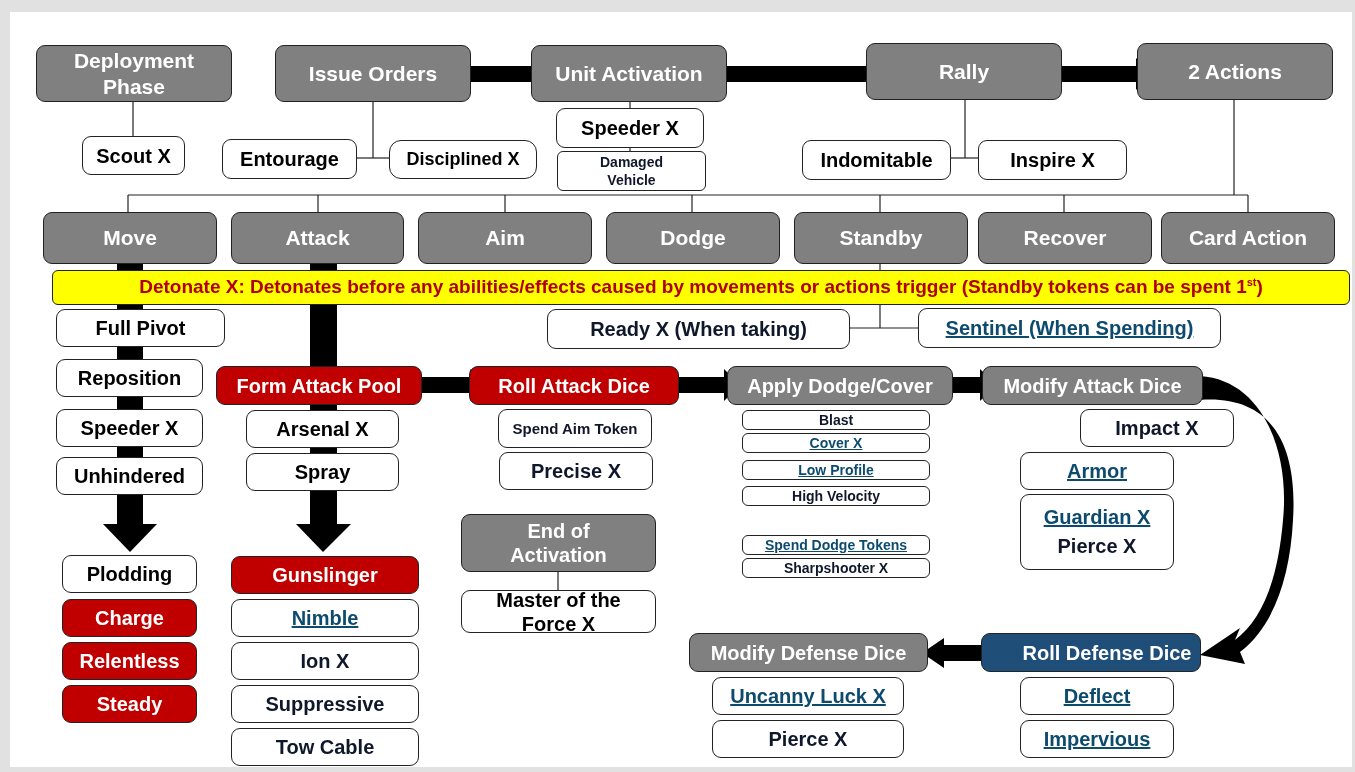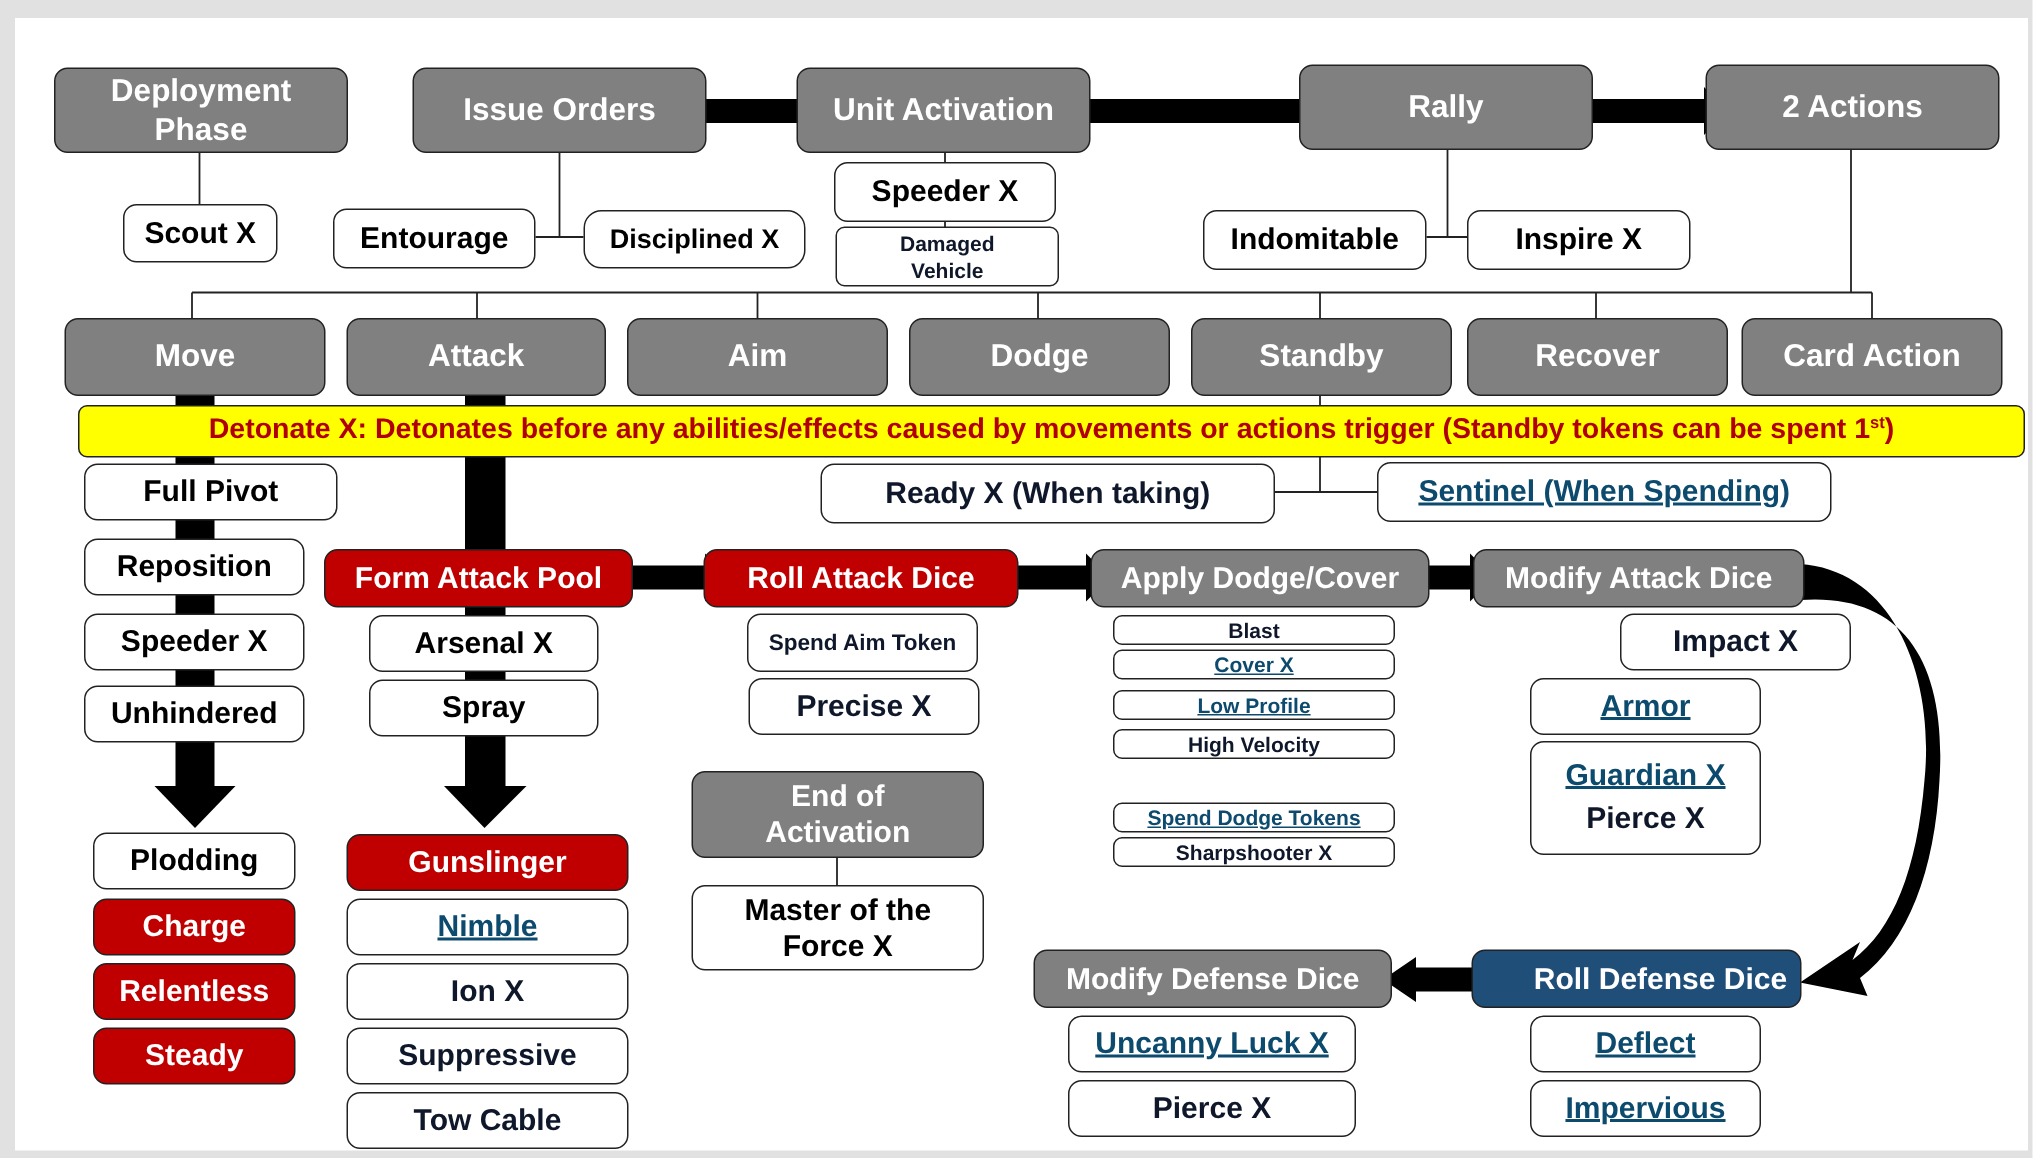--- a/index.html
+++ b/index.html
@@ -205,21 +205,21 @@
 <div class="box white txt-red" style="left:498px;top:409px;width:154px;height:39px;font-size:15px;">
   <span>Spend Aim Token</span>
 </div>
 <div class="box white txt-red" style="left:499px;top:452px;width:154px;height:38px;">
   <span>Precise X</span>
 </div>
 
 <div class="box gray two" style="left:461px;top:514px;width:195px;height:58px;font-size:20px;">
   <span style="width:110px;">End of Activation</span>
 </div>
-<div class="box white" style="left:461px;top:590px;width:195px;height:57px;">
+<div class="box white" style="left:461px;top:590px;width:195px;height:43px;">
   <span style="width:150px;">Master of the Force X</span>
 </div>
 
 <div class="box gray" style="left:727px;top:366px;width:226px;height:39px;font-size:20px;">
   <span>Apply Dodge/Cover</span>
 </div>
 <div id="dodge-list">
     <div class="box white txt-red sm" style="left:742px;top:410px;width:188px;height:20px;">
       <span>Blast</span>
     </div>

